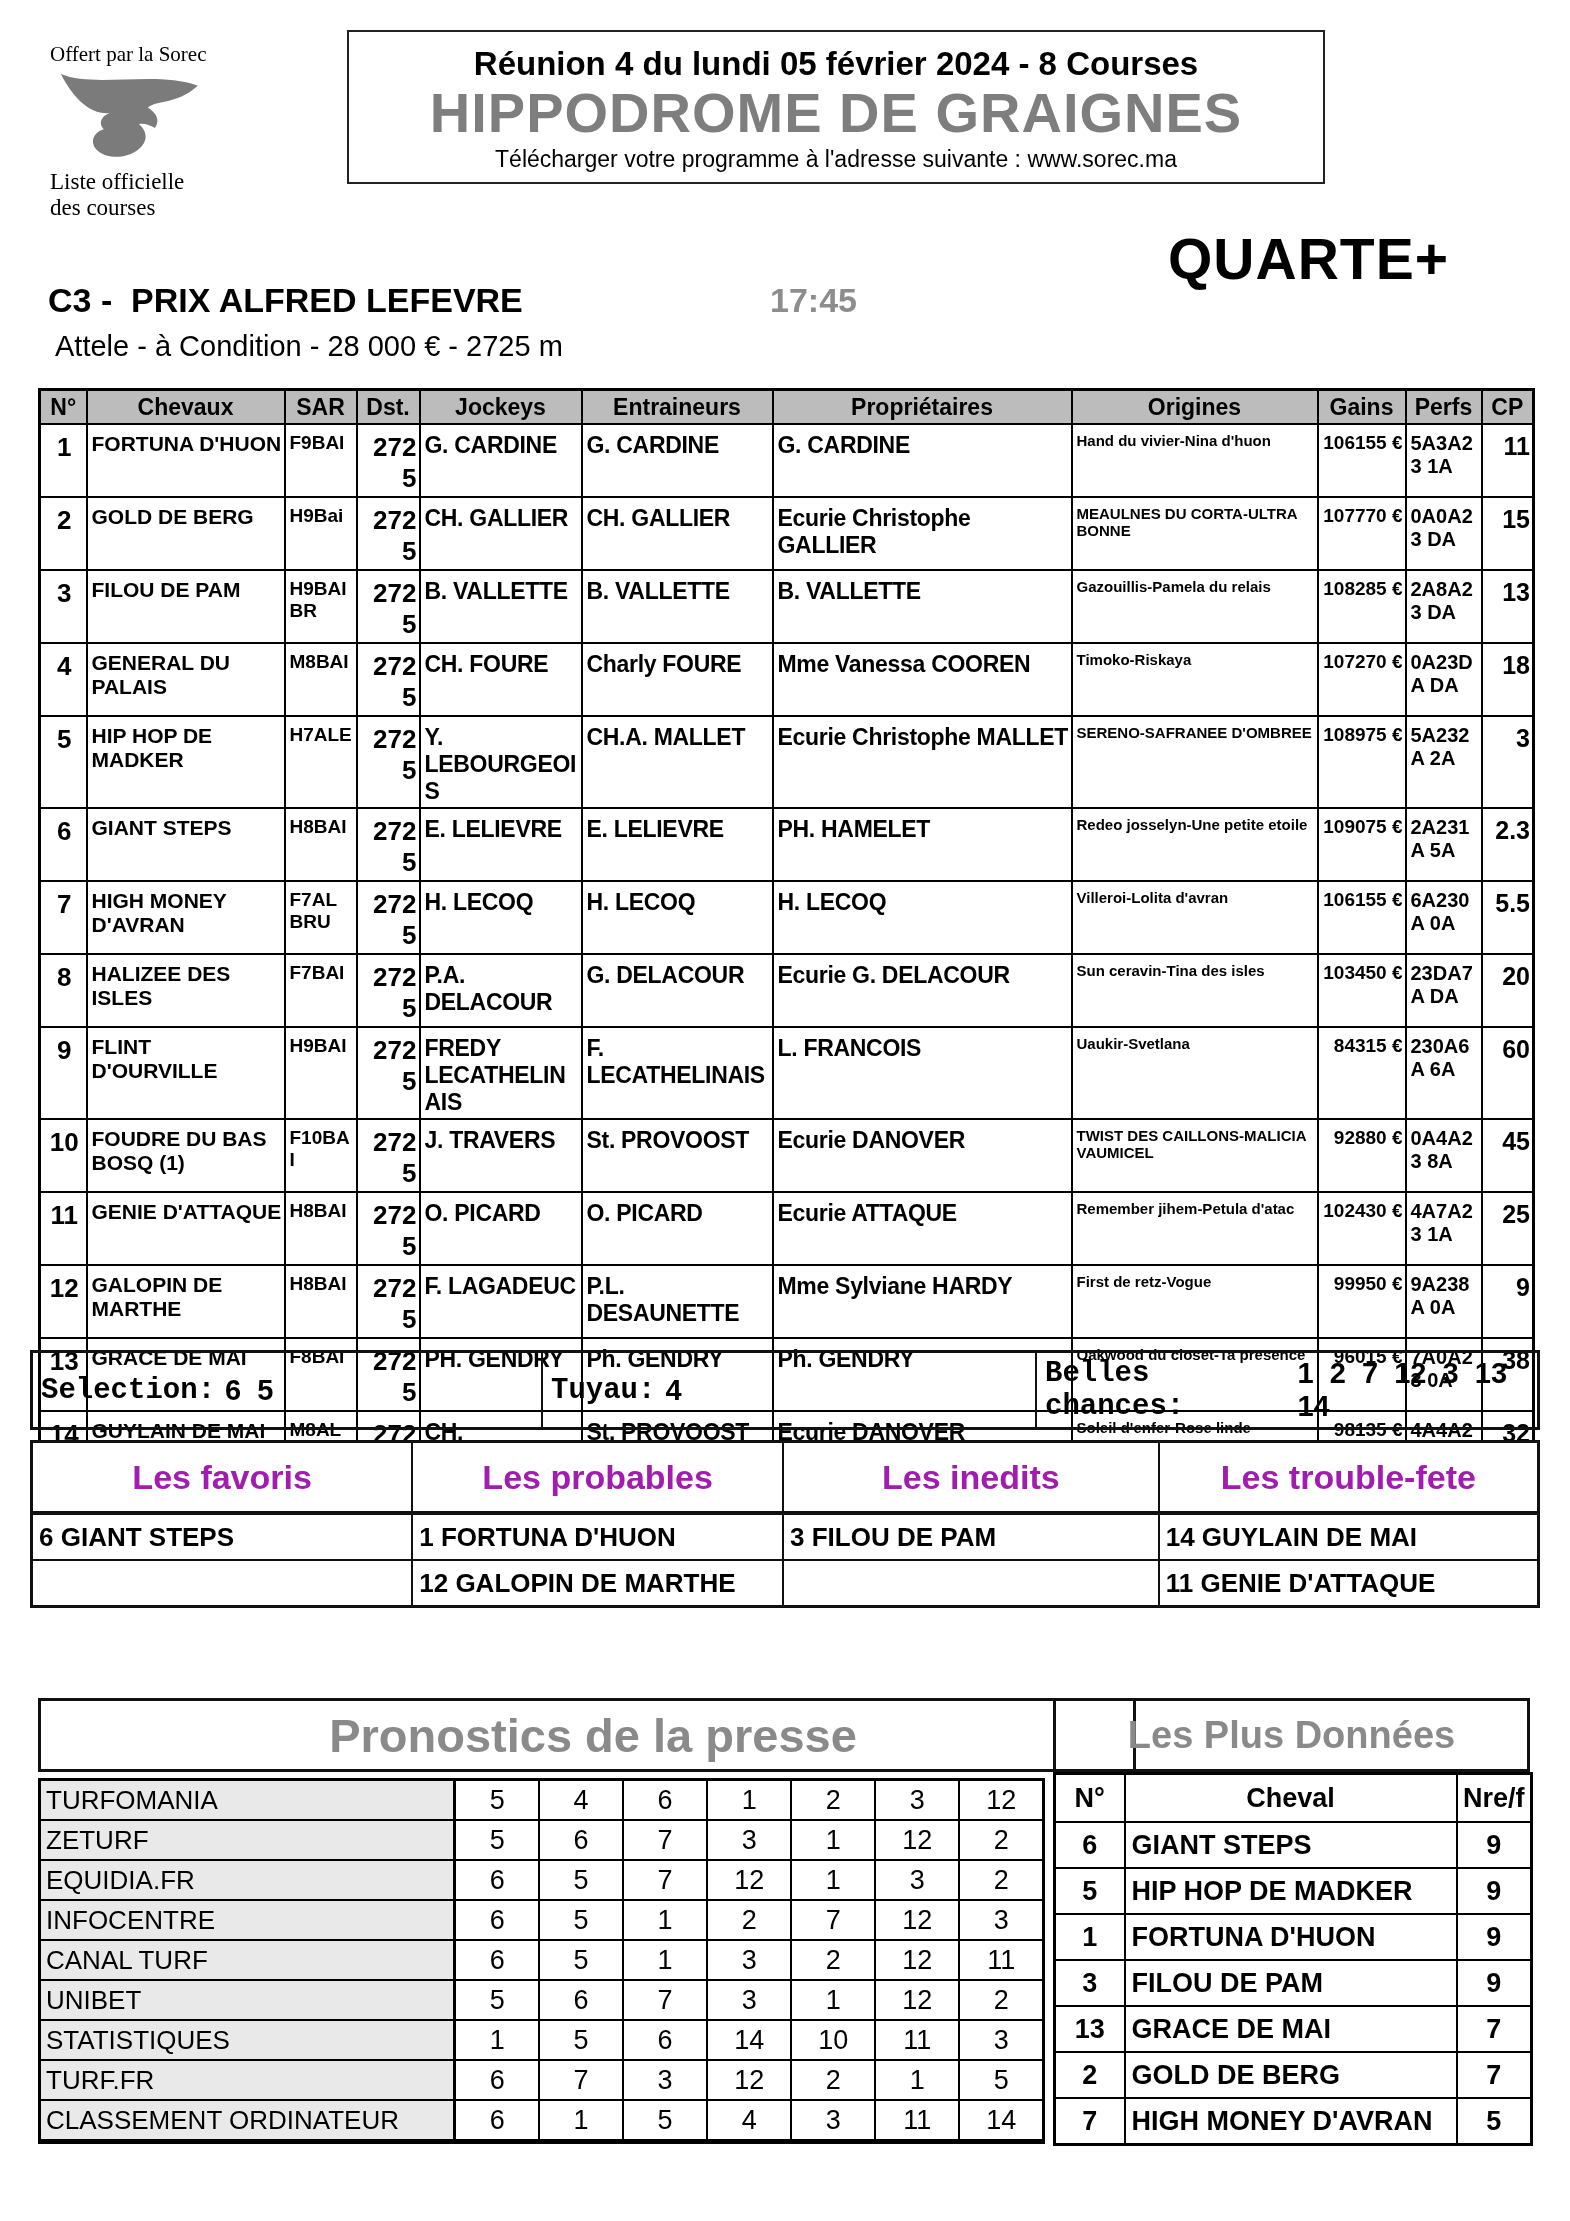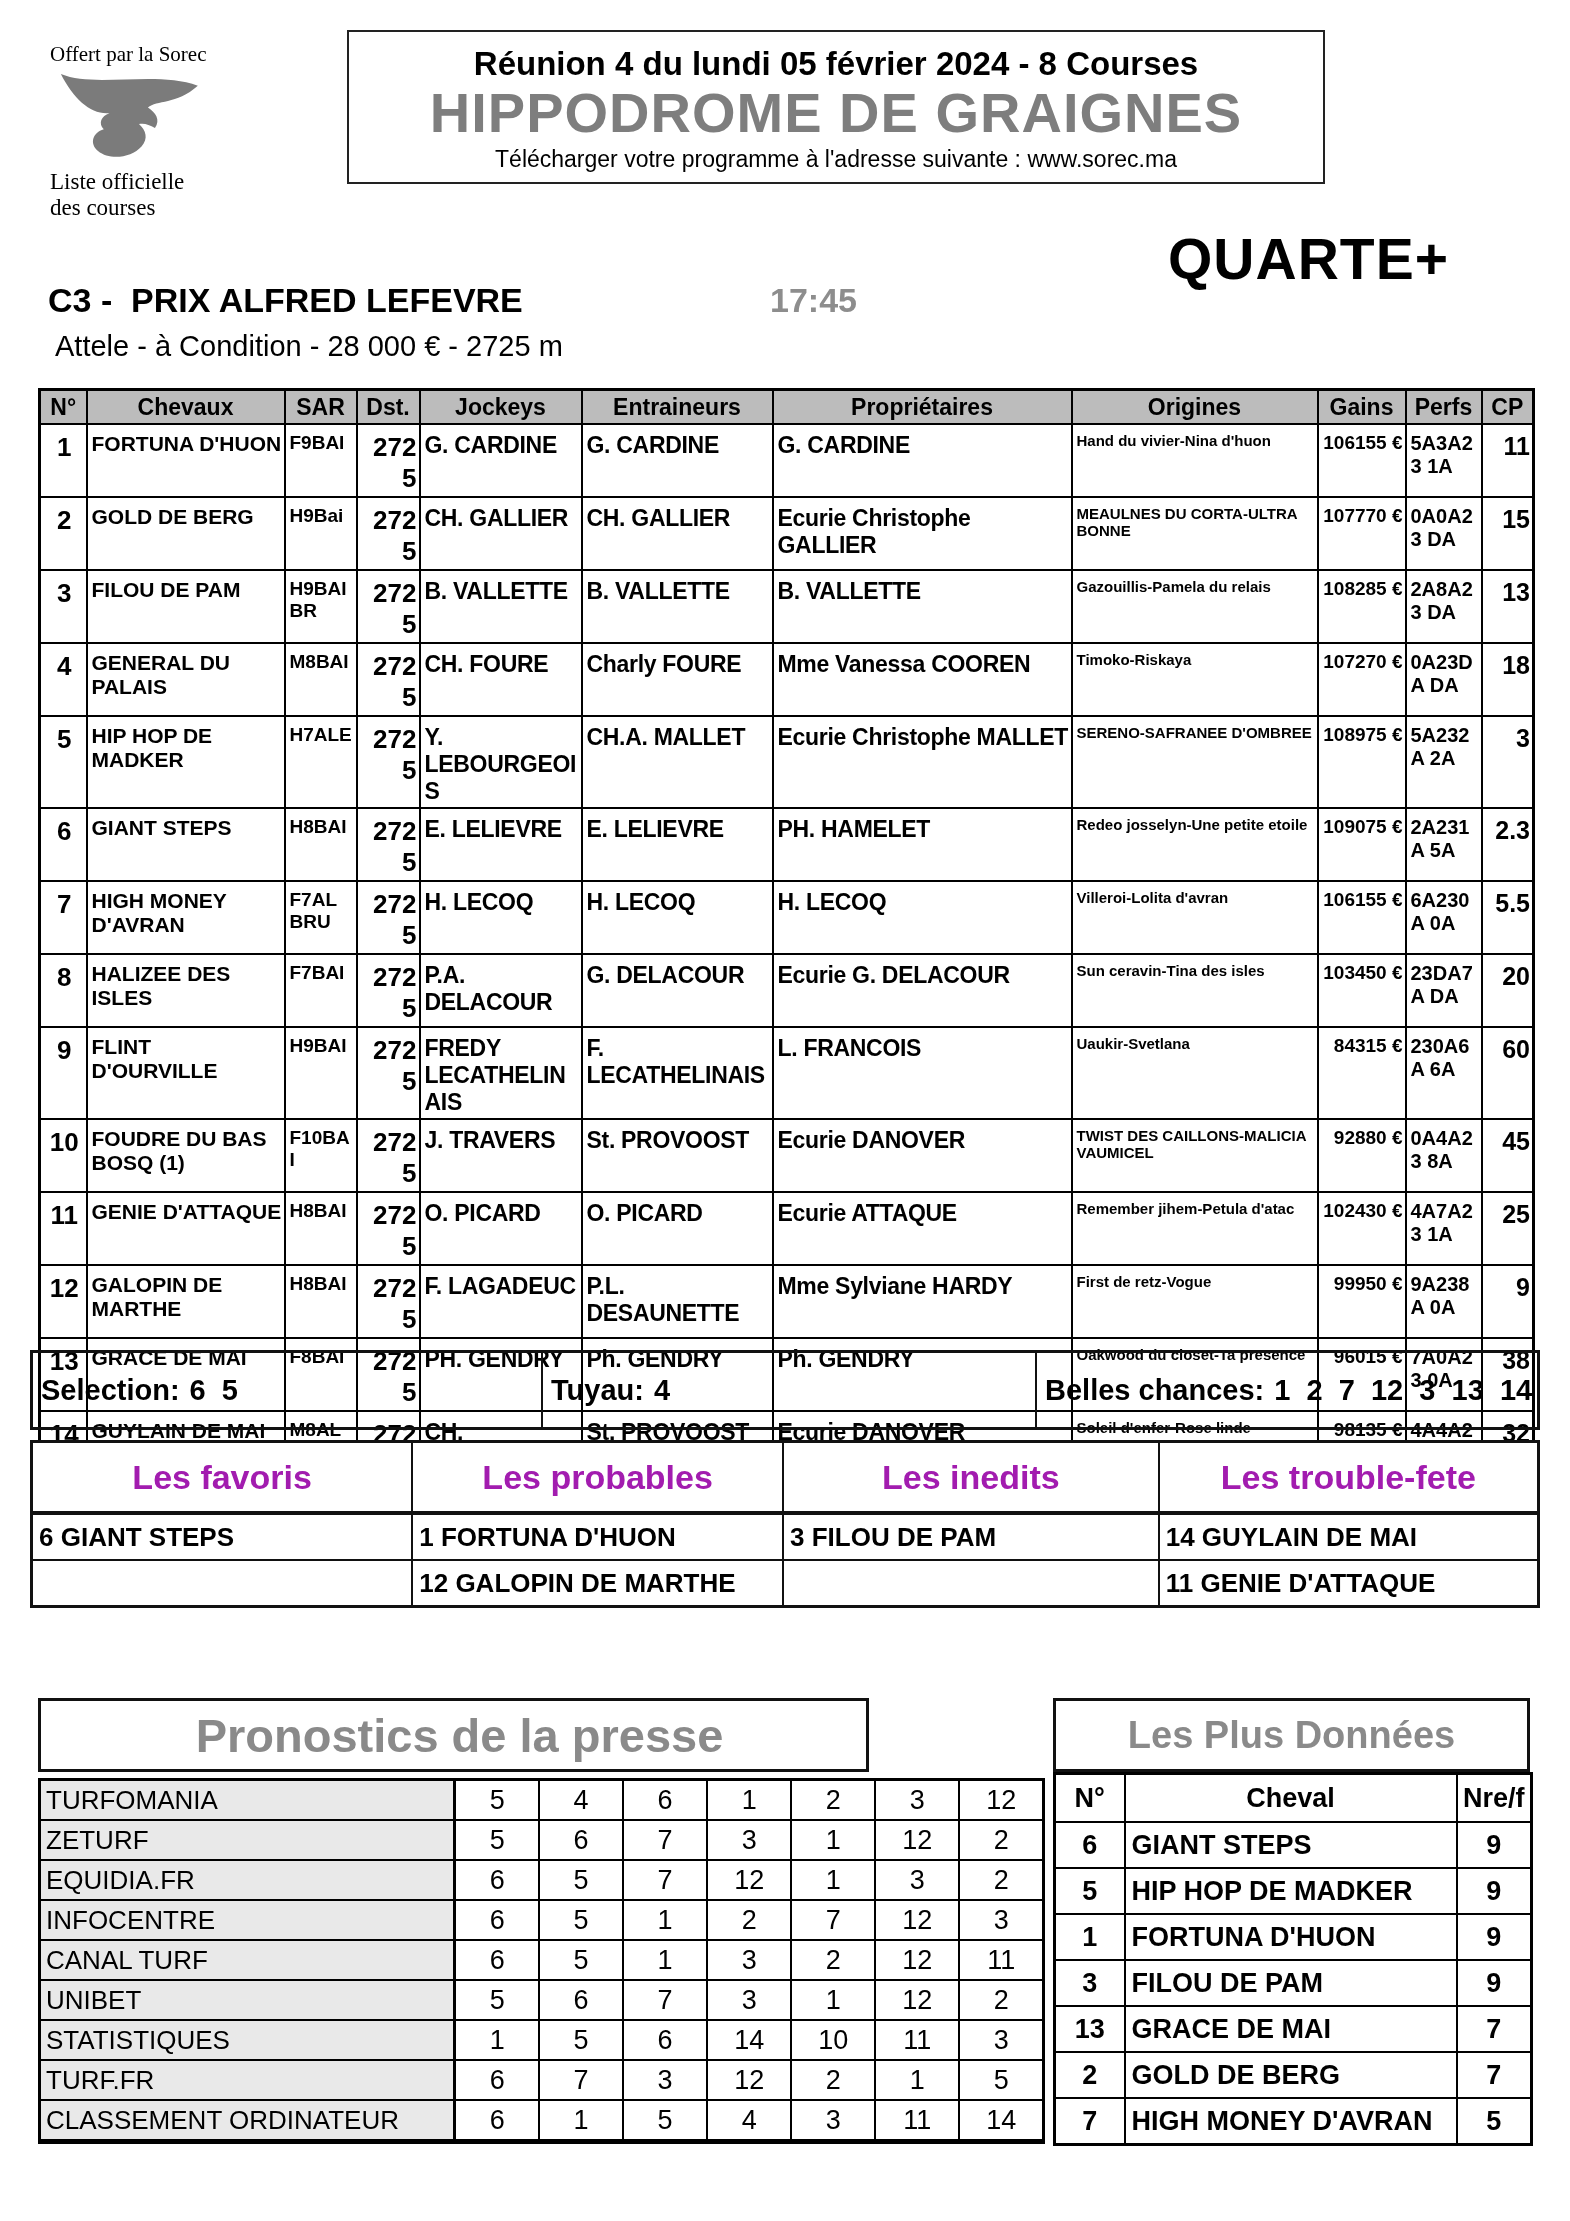--- a/index.html
+++ b/index.html
@@ -45,31 +45,31 @@
   .td-cp     { font-size:25px; text-align:right; padding-right:4px; }
 
   
   .selection-bar { position:absolute; left:30px; top:1350px; width:1510px; height:80px;
                    border:3px solid #111; box-sizing:border-box; display:flex; }
   .sel-cell { display:flex; align-items:center; padding-left:8px; font-weight:bold;
               font-size:29px; white-space:pre-wrap; box-sizing:border-box; }
   .sel-1 { width:508px; }
   .sel-2 { width:494px; border-left:2px solid #111; }
   .sel-3 { flex:1; border-left:2px solid #111; }
-  .sel-cell .lbl { margin-right:10px; }
+  .sel-cell .lbl { margin-right:10px;font-family:Liberation Mono, monospace; }
 
   
   .picks { position:absolute; left:30px; top:1440px; width:1510px; border:3px solid #111; }
   .picks th { font-size:34px; color:#a21caf; font-weight:bold; height:66px;
               border:2px solid #111; border-bottom:4px solid #111; background:#fff; }
   .picks td { border:2px solid #111; font-weight:bold; font-size:26px;
               padding:0 0 0 6px; height:44px; vertical-align:middle; overflow:hidden; }
 
   
-  .press-title { position:absolute; left:38px; top:1698px; width:831px; height:74px;
+  .press-title { position:absolute; left:38px; top:1698px; width:1098px; height:74px;
                  border:3px solid #111; box-sizing:border-box; display:flex; align-items:center;
                  justify-content:center; font-size:47px; font-weight:bold; color:#8a8a8a;padding-left:12px; }
   .press { position:absolute; left:38px; top:1778px; width:1007px;
            border:3px solid #000; border-bottom:5px solid #000; }
   .press td { border:2px solid #000; height:36px; overflow:hidden; }
   .press .src  { background:#e9e9e9; font-size:26px; padding-left:5px; font-weight:normal; }
   .press .pick { text-align:center; font-size:27px; }
   .press .pick.first { border-left:3px solid #000; }
 
   

